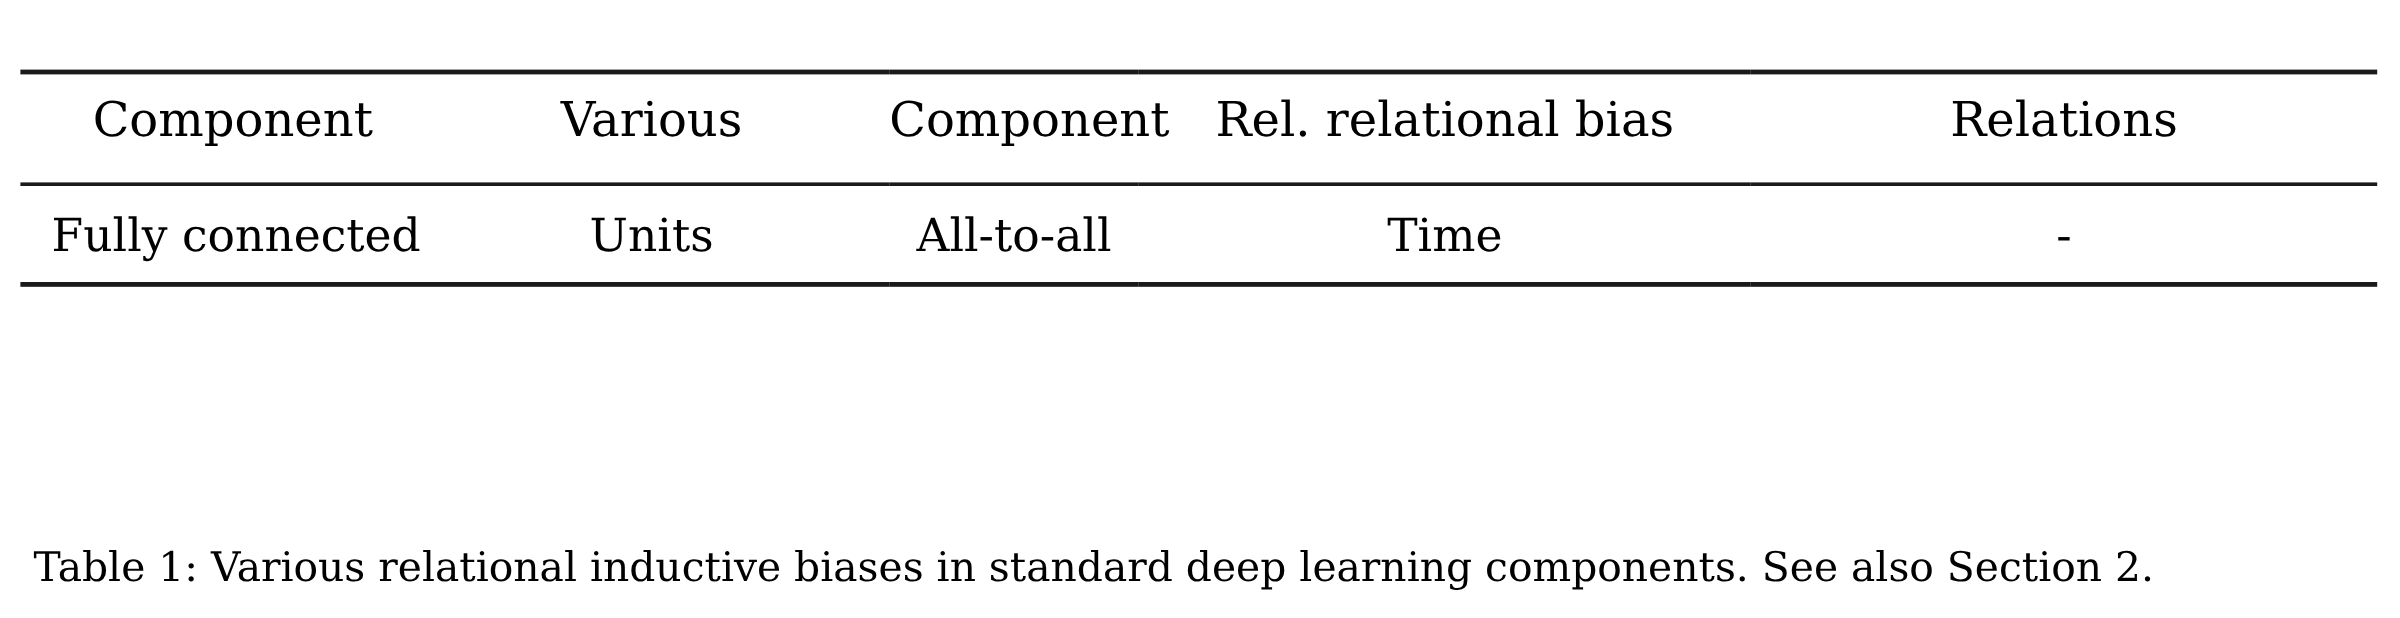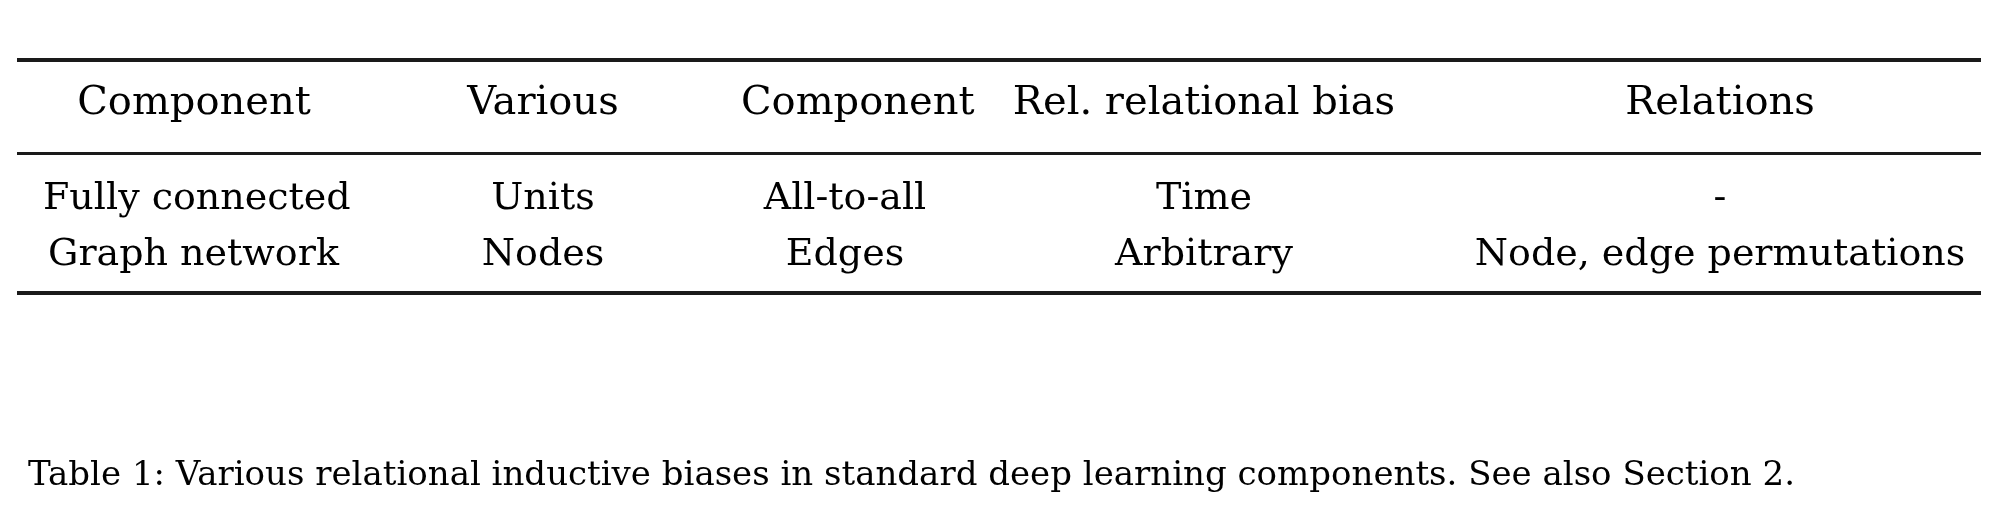--- a/index.html
+++ b/index.html
@@ -86,24 +86,17 @@
       </tr>
     </thead>
     <tbody>
       <tr>
         <td class="c1">Fully connected</td>
         <td>Units</td>
         <td>All-to-all</td>
         <td>Time</td>
         <td>-</td>
       </tr>
-      <tr>
-        <td class="c1">Graph network</td>
-        <td>Nodes</td>
-        <td>Edges</td>
-        <td>Arbitrary</td>
-        <td>Node, edge permutations</td>
-      </tr>
     </tbody>
   </table>
 </div>
 
 <p class="caption">Table 1: Various relational inductive biases in standard deep learning components. See also Section 2.</p>
 
 </body></html>

